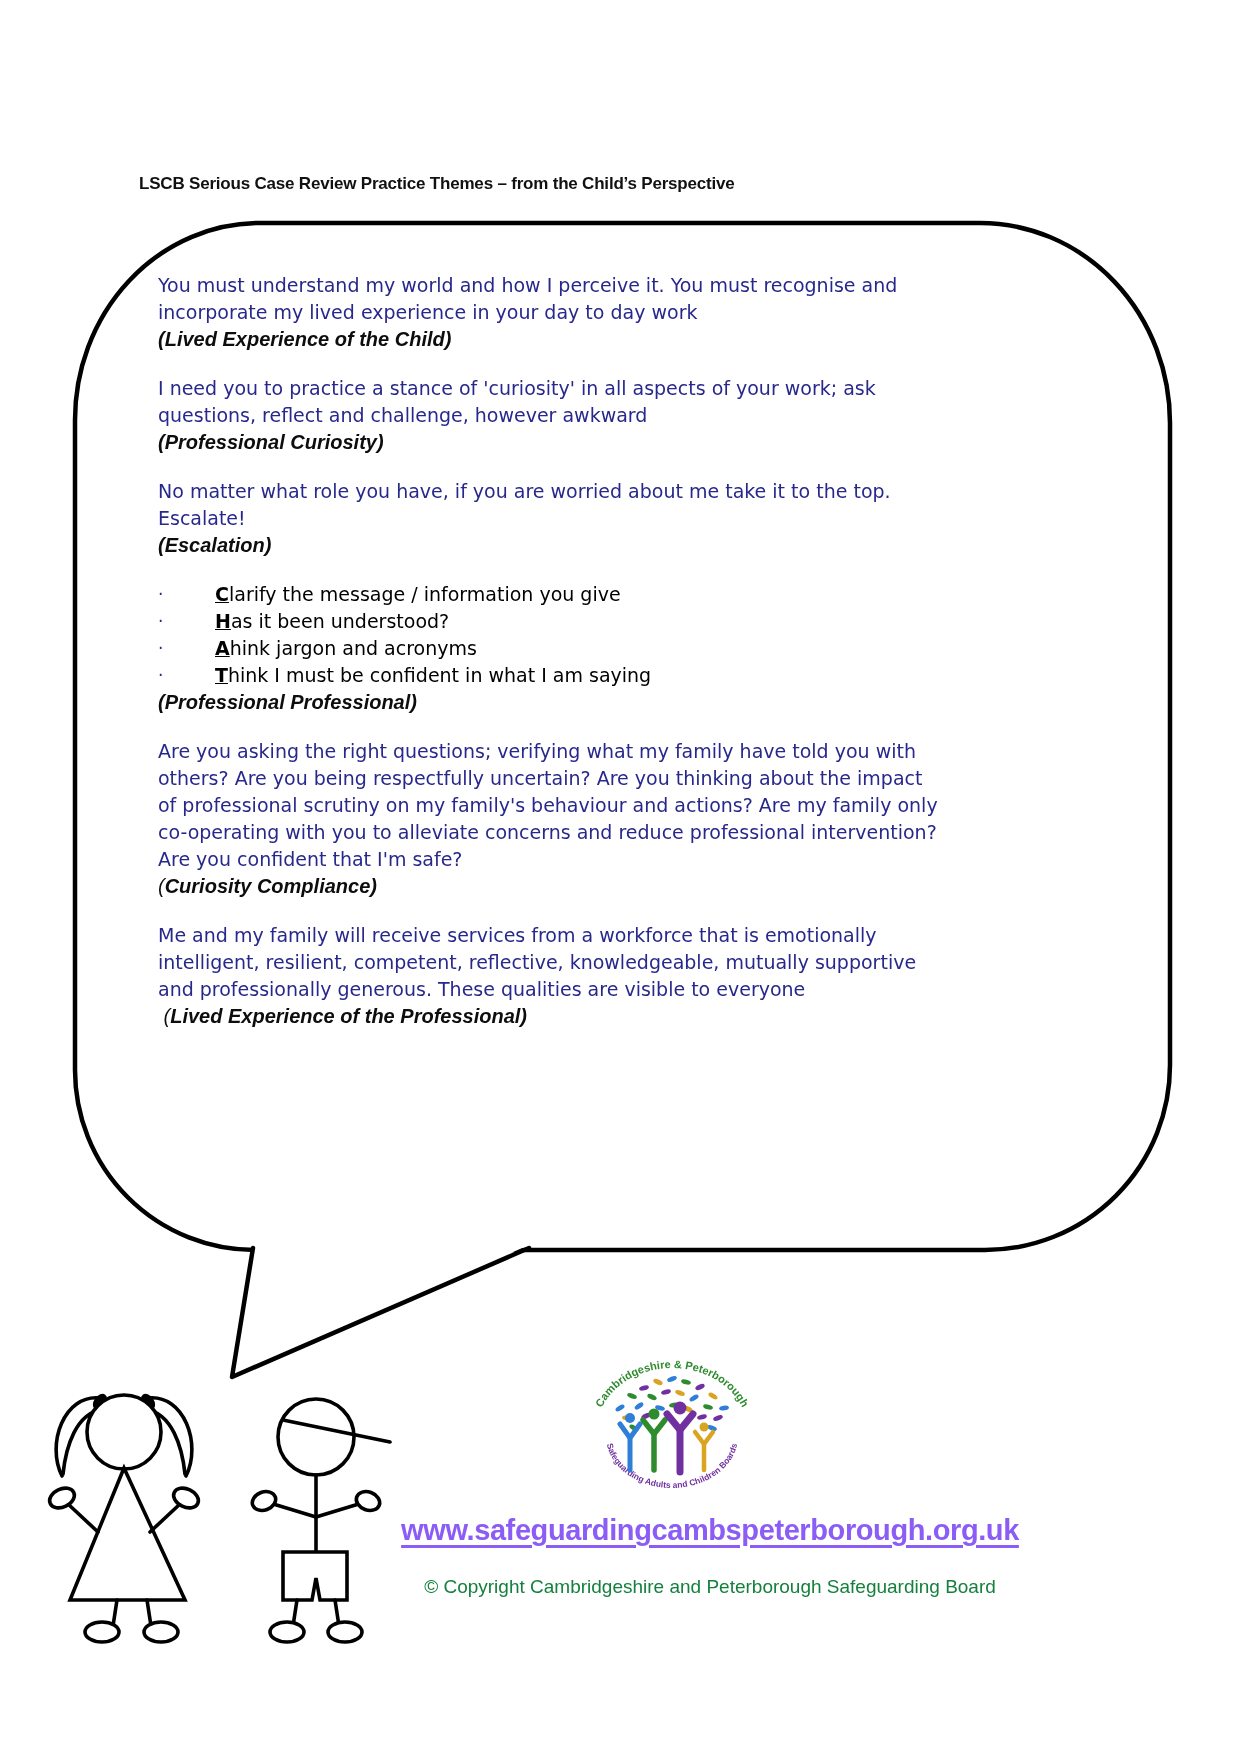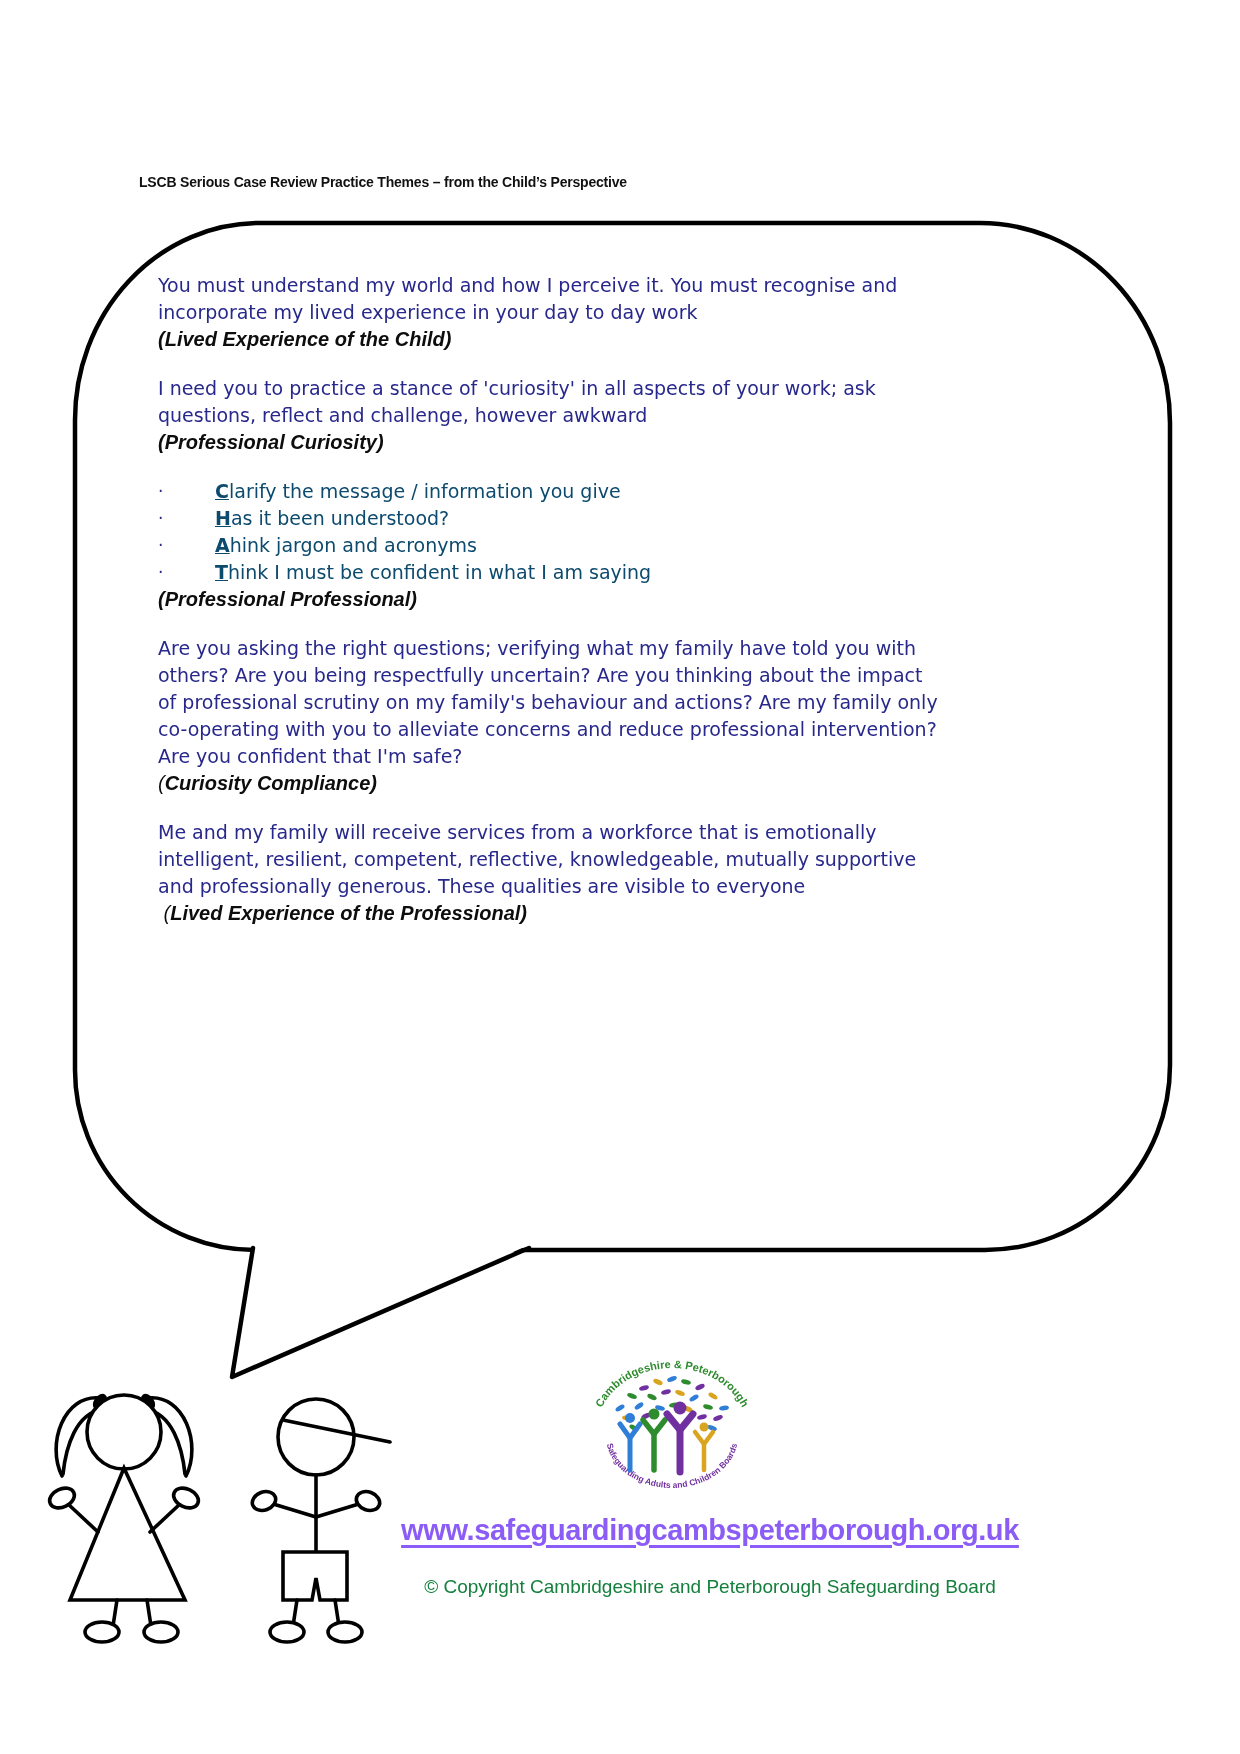--- a/index.html
+++ b/index.html
@@ -1,31 +1,31 @@
 <!DOCTYPE html>
 <html><head>
 <meta charset="utf-8">
 <style>
   html,body{margin:0;padding:0;background:#ffffff;}
   .page{position:relative;width:1240px;height:1754px;background:#ffffff;overflow:hidden;
         font-family:"Liberation Sans",sans-serif;}
-  .doc-title{position:absolute;left:139px;top:174px;font-size:14px;font-weight:bold;
+  .doc-title{position:absolute;left:139px;top:174px;font-size:17px;font-weight:bold;
         color:#111111;letter-spacing:-0.2px;font-family:"Liberation Sans",sans-serif;}
   .bubble-svg{position:absolute;left:0;top:0;}
   .bubble-text{position:absolute;left:158px;top:272px;width:900px;}
   .para{margin:0 0 22px 0;}
   .hand{white-space:pre-line;font-family:"DejaVu Sans",sans-serif;color:#28288c;
         font-size:19px;line-height:27px;}
   .plabel{font-family:"Liberation Sans",sans-serif;font-weight:bold;font-style:italic;
         color:#0d0d0d;font-size:20px;line-height:27px;white-space:pre;}
   .label-open{font-weight:normal;}
   .bullet-row{display:flex;line-height:27px;}
   .bmark{flex:0 0 57px;width:57px;color:#28288c;font-family:"DejaVu Sans",sans-serif;
         font-size:17px;}
-  .btext{font-family:"DejaVu Sans",sans-serif;color:#0c4a6e;font-size:19px;line-height:27px;}
+  .btext{font-family:"DejaVu Sans",sans-serif;color:#000000;font-size:19px;line-height:27px;}
   .lead{font-weight:bold;text-decoration:underline;}
   .clipart-svg{position:absolute;left:20px;top:1382px;}
   .logo-svg{position:absolute;left:582px;top:1352px;}
   .site-link{position:absolute;left:380px;top:1514px;width:660px;text-align:center;
         font-size:29px;font-weight:bold;color:#8b5cf6;text-decoration:underline;
         text-decoration-thickness:3px;text-underline-offset:5px;letter-spacing:-0.4px;
         font-family:"Liberation Sans",sans-serif;cursor:pointer;}
   .copyright{position:absolute;left:380px;top:1576px;width:660px;text-align:center;
         font-size:19px;color:#15803d;font-family:"Liberation Sans",sans-serif;}
 </style>
@@ -49,20 +49,25 @@
 incorporate my lived experience in your day to day work</div>
       <div class="plabel">(Lived Experience of the Child)</div>
     </div>
 
     <div class="para">
       <div class="hand">I need you to practice a stance of 'curiosity' in all aspects of your work; ask
 questions, reflect and challenge, however awkward</div>
       <div class="plabel">(Professional Curiosity)</div>
     </div>
 
+    <div class="para">
+      <div class="hand">No matter what role you have, if you are worried about me take it to the top.
+Escalate!</div>
+      <div class="plabel">(Escalation)</div>
+    </div>
 
     <div class="para">
       <div class="bullet-row">
         <span class="bmark">·</span>
         <span class="btext"><b class="lead">C</b><span>larify the message / information you give</span></span>
       </div>
       <div class="bullet-row">
         <span class="bmark">·</span>
         <span class="btext"><b class="lead">H</b><span>as it been understood?</span></span>
       </div>

